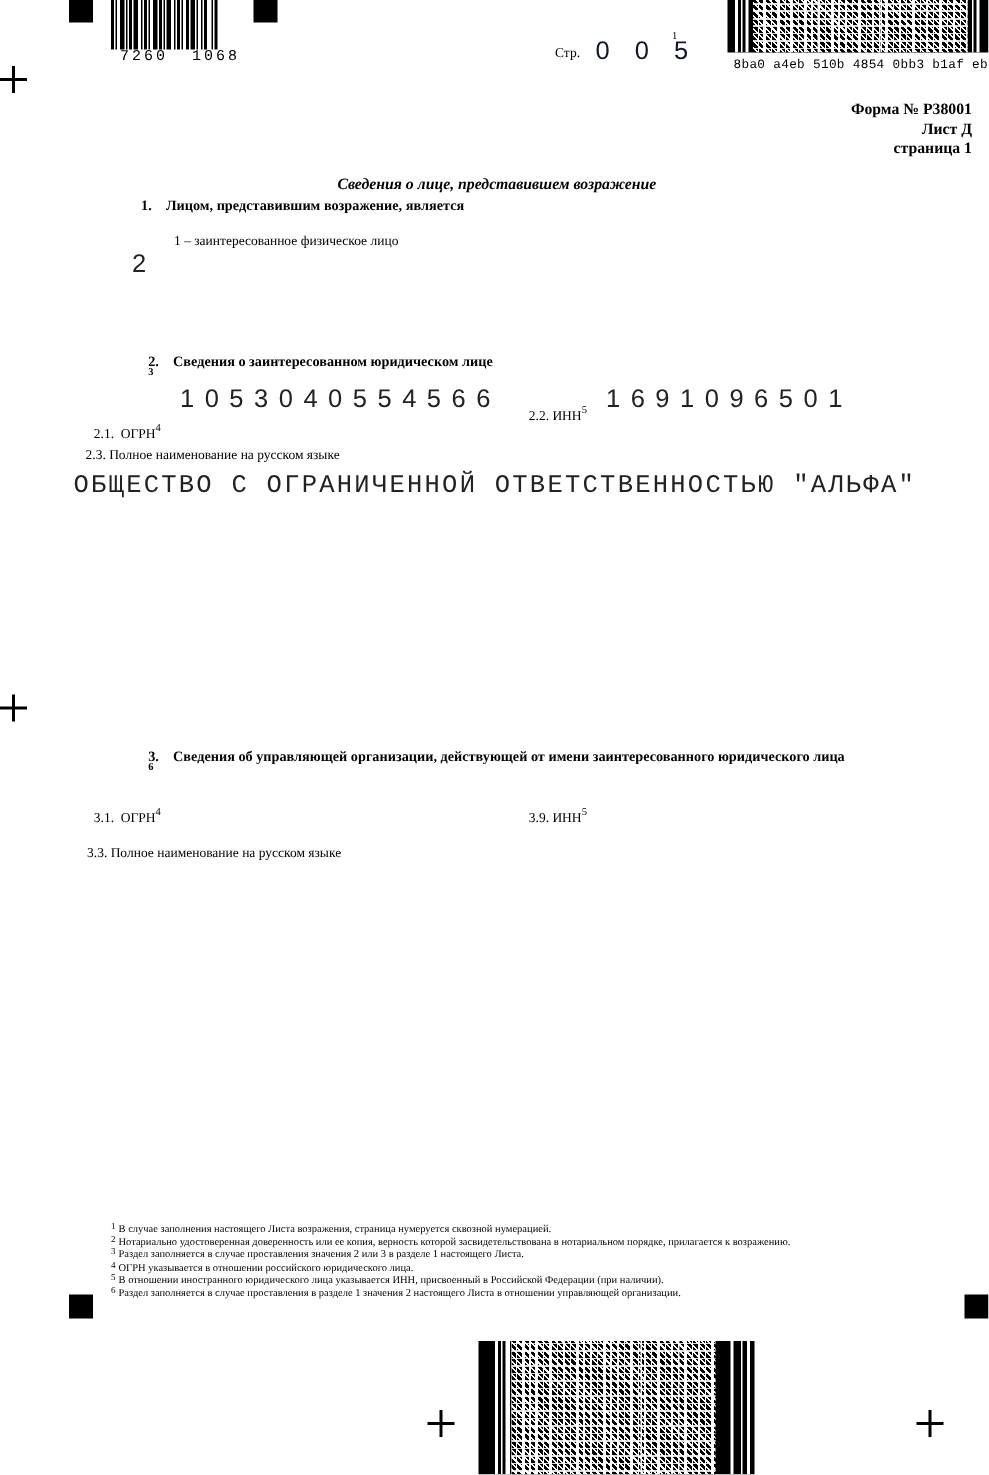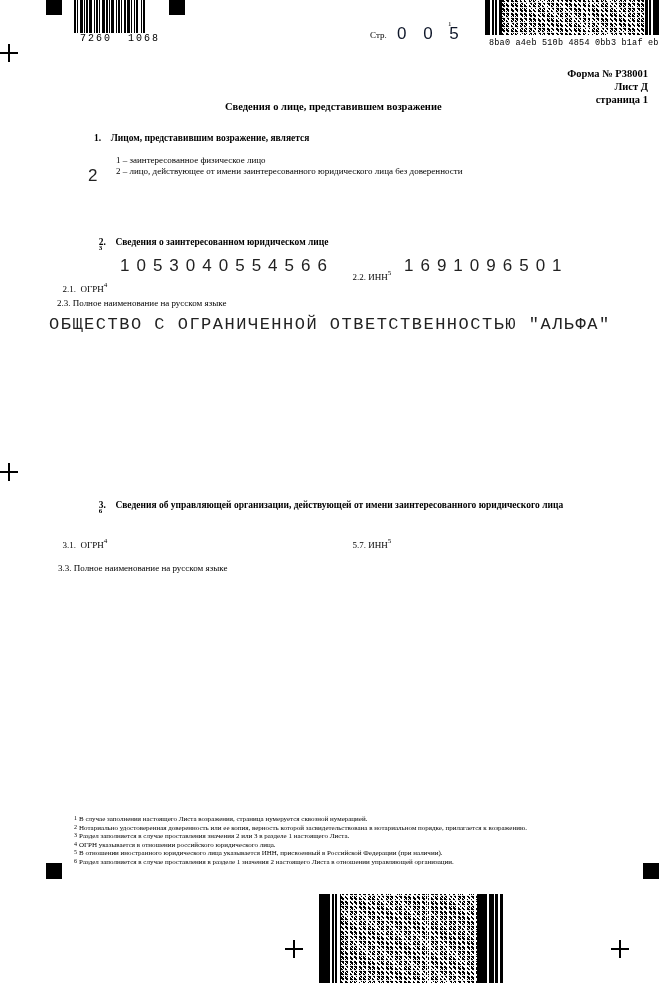--- a/index.html
+++ b/index.html
@@ -118,27 +118,26 @@
   <div class="wbar" style="right:10px;width:1px;"></div>
 </div>
 <div class="hash" style="left:489px;top:38px;">8ba0 a4eb 510b 4854 0bb3 b1af eb80 cbe</div>
 
 <div class="abs form-head" style="right:11px;top:67px;">
   <div>Форма № Р38001</div>
   <div>Лист Д</div>
   <div>страница 1</div>
 </div>
 
-<div class="abs title" style="left:225px;top:101px;">Сведения о лице, представившем возражение</div>
+<div class="abs title" style="left:225px;top:118px;font-style:italic;">Сведения о лице, представившем возражение</div>
 
 <div class="abs sec" style="left:58px;top:133px;white-space:pre;">1.    Лицом, представившим возражение, является</div>
 <div class="abs choice" style="left:88px;top:166px;">2</div>
 <div class="abs opt" style="left:116px;top:155px;">
   <div>1 – заинтересованное физическое лицо</div>
-  <div>2 – лицо, действующее от имени заинтересованного юридического лица без доверенности</div>
 </div>
 
 <div class="abs sec" style="left:58px;top:227px;white-space:pre;">
   <span>2.    Сведения о заинтересованном юридическом лице</span>
   <span class="sup">3</span>
 </div>
 <div class="abs txt" style="left:58px;top:274px;white-space:pre;">
   <span>2.1.  ОГРН</span><span class="sup">4</span>
 </div>
 <div class="abs bigval" style="left:120px;top:256px;">1053040554566</div>
@@ -151,21 +150,21 @@
 
 <div class="abs sec" style="left:58px;top:490px;white-space:pre;">
   <span>3.    Сведения об управляющей организации, действующей от имени заинтересованного юридического лица</span>
   <span class="sup">6</span>
 </div>
 <div class="abs txt" style="left:58px;top:530px;white-space:pre;">
   <span>3.1.  ОГРН</span><span class="sup">4</span>
 </div>
 <div class="abs bigval" style="left:120px;top:524px;min-width:200px;height:20px;"></div>
 <div class="abs txt" style="left:348px;top:530px;white-space:pre;">
-  <span>5.7. ИНН</span><span class="sup">5</span>
+  <span>3.9. ИНН</span><span class="sup">5</span>
 </div>
 <div class="abs bigval" style="left:404px;top:524px;min-width:200px;height:20px;"></div>
 <div class="abs txt" style="left:58px;top:563px;">3.3. Полное наименование на русском языке</div>
 <div class="abs monoval" style="left:49px;top:580px;min-width:560px;height:22px;"></div>
 
 <div class="abs" style="left:74px;top:815px;">
   <div class="fn"><span class="n">1</span><span>В случае заполнения настоящего Листа возражения, страница нумеруется сквозной нумерацией.</span></div>
   <div class="fn"><span class="n">2</span><span>Нотариально удостоверенная доверенность или ее копия, верность которой засвидетельствована в нотариальном порядке, прилагается к возражению.</span></div>
   <div class="fn"><span class="n">3</span><span>Раздел заполняется в случае проставления значения 2 или 3 в разделе 1 настоящего Листа.</span></div>
   <div class="fn"><span class="n">4</span><span>ОГРН указывается в отношении российского юридического лица.</span></div>

